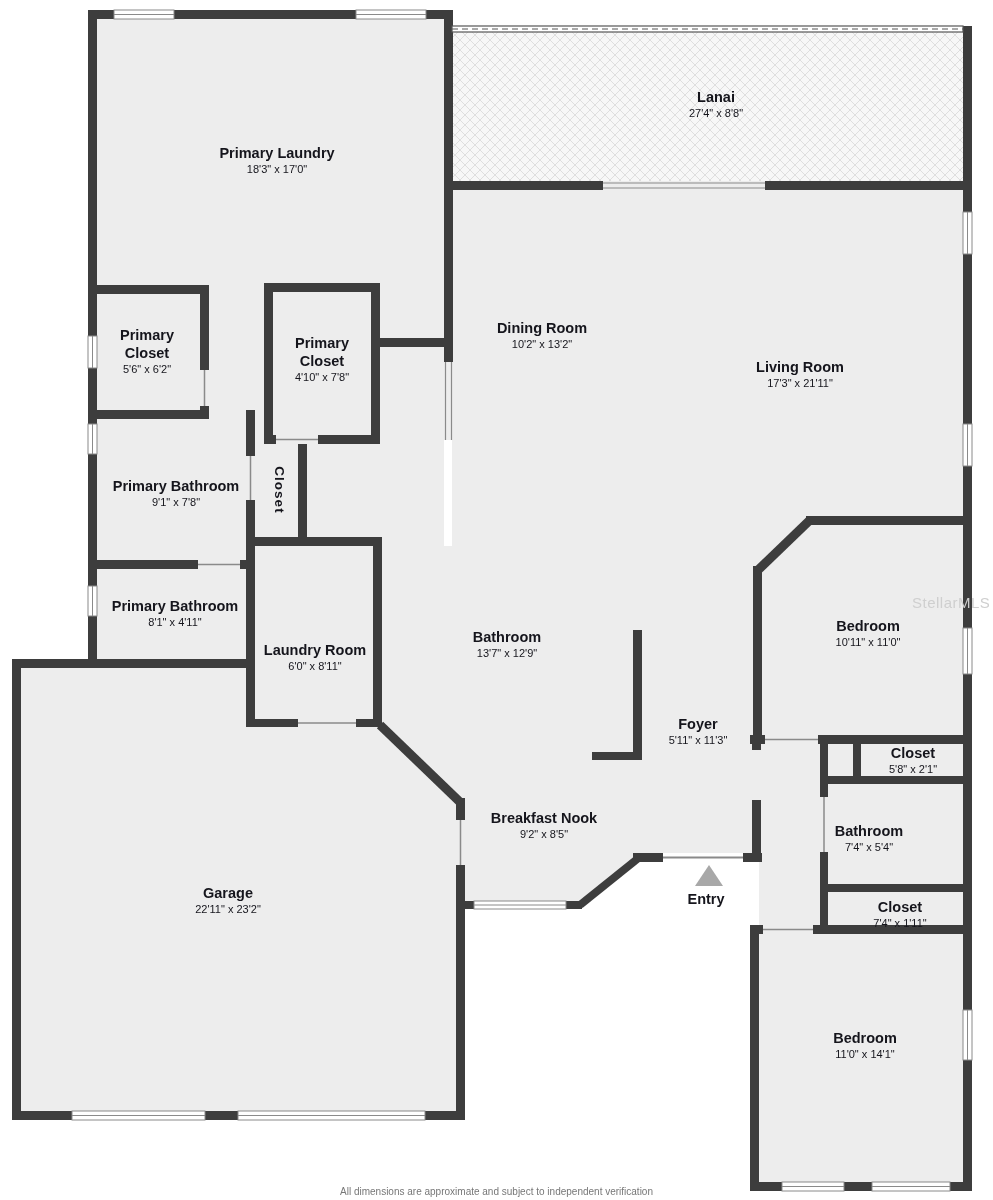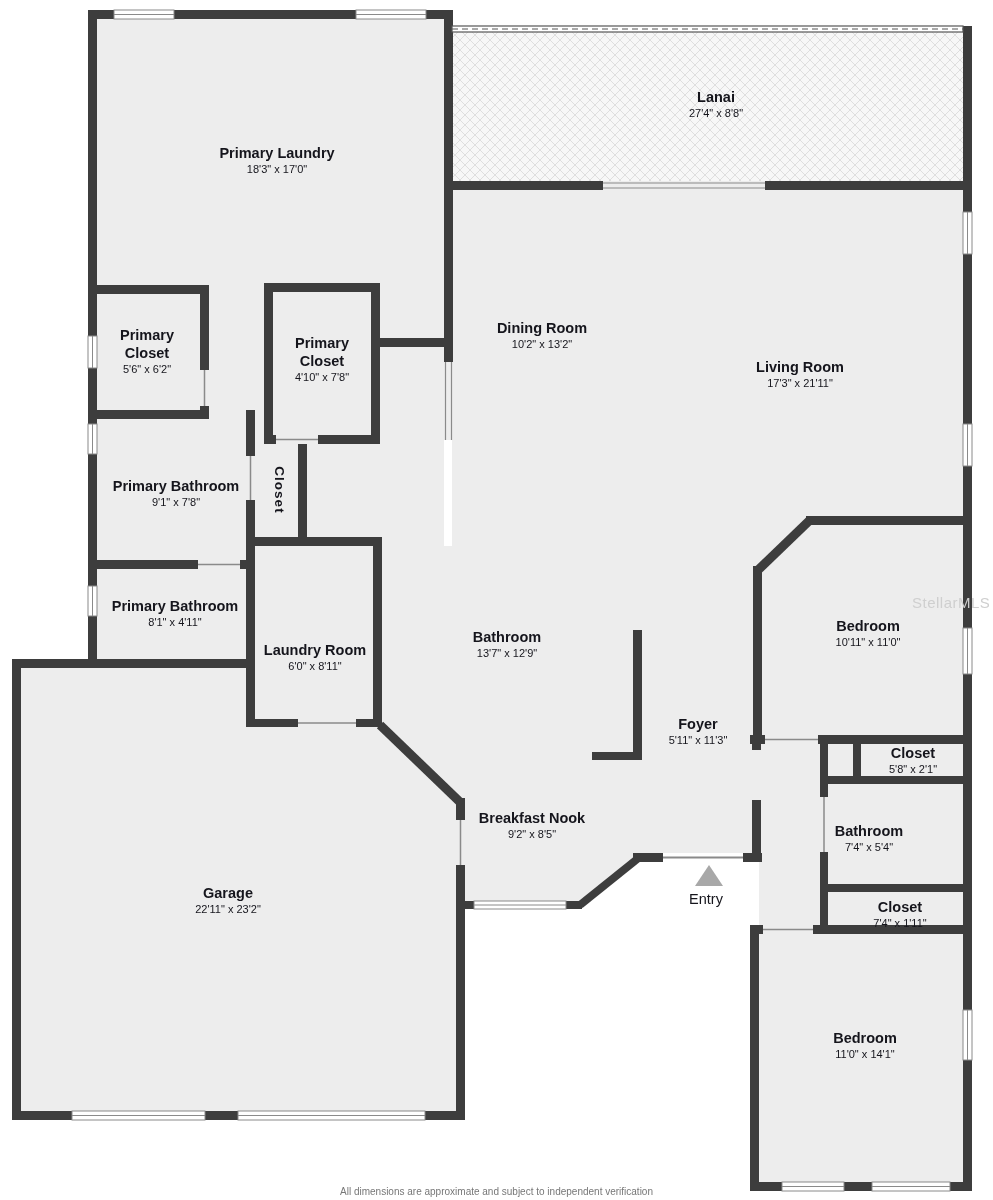--- a/index.html
+++ b/index.html
@@ -12,21 +12,21 @@
     position:absolute;transform:translate(-50%,-50%);
     text-align:center;color:#15151c;z-index:5;pointer-events:none;
   }
   .rname{font-weight:bold;font-size:14.5px;line-height:1.25;white-space:nowrap;text-align:center;}
   .rdims{font-size:11px;line-height:1.35;color:#15151c;}
   .room-label.wrap{width:84px;}
   .room-label.wrap .rname{white-space:normal;}
   .room-label.vertical .rname{writing-mode:vertical-rl;letter-spacing:1px;font-size:13.5px;}
   .entry-label{
     position:absolute;transform:translate(-50%,-50%);
-    font-weight:normal;font-size:14.5px;color:#15151c;z-index:5;
+    font-weight:bold;font-size:14.5px;color:#15151c;z-index:5;
   }
   .watermark{
     position:absolute;left:912px;top:594px;font-size:15px;color:#cfcfcf;
     letter-spacing:.5px;z-index:6;white-space:nowrap;
   }
   .footer-note{
     position:absolute;left:50%;top:1186px;transform:translateX(-50%);
     font-size:10px;color:#777;z-index:6;white-space:nowrap;text-align:right;
   }
 </style>
@@ -234,21 +234,21 @@
   <div class="rdims">5'11" x 11'3"</div>
 </div>
 <div class="room-label" style="left:913px;top:760px">
   <div class="rname">Closet</div>
   <div class="rdims">5'8" x 2'1"</div>
 </div>
 <div class="room-label" style="left:869px;top:838px">
   <div class="rname">Bathroom</div>
   <div class="rdims">7'4" x 5'4"</div>
 </div>
-<div class="room-label" style="left:532px;top:825px">
+<div class="room-label" style="left:544px;top:825px">
   <div class="rname">Breakfast Nook</div>
   <div class="rdims">9'2" x 8'5"</div>
 </div>
 <div class="room-label" style="left:228px;top:900px">
   <div class="rname">Garage</div>
   <div class="rdims">22'11" x 23'2"</div>
 </div>
 <div class="room-label" style="left:900px;top:914px">
   <div class="rname">Closet</div>
   <div class="rdims">7'4" x 1'11"</div>

